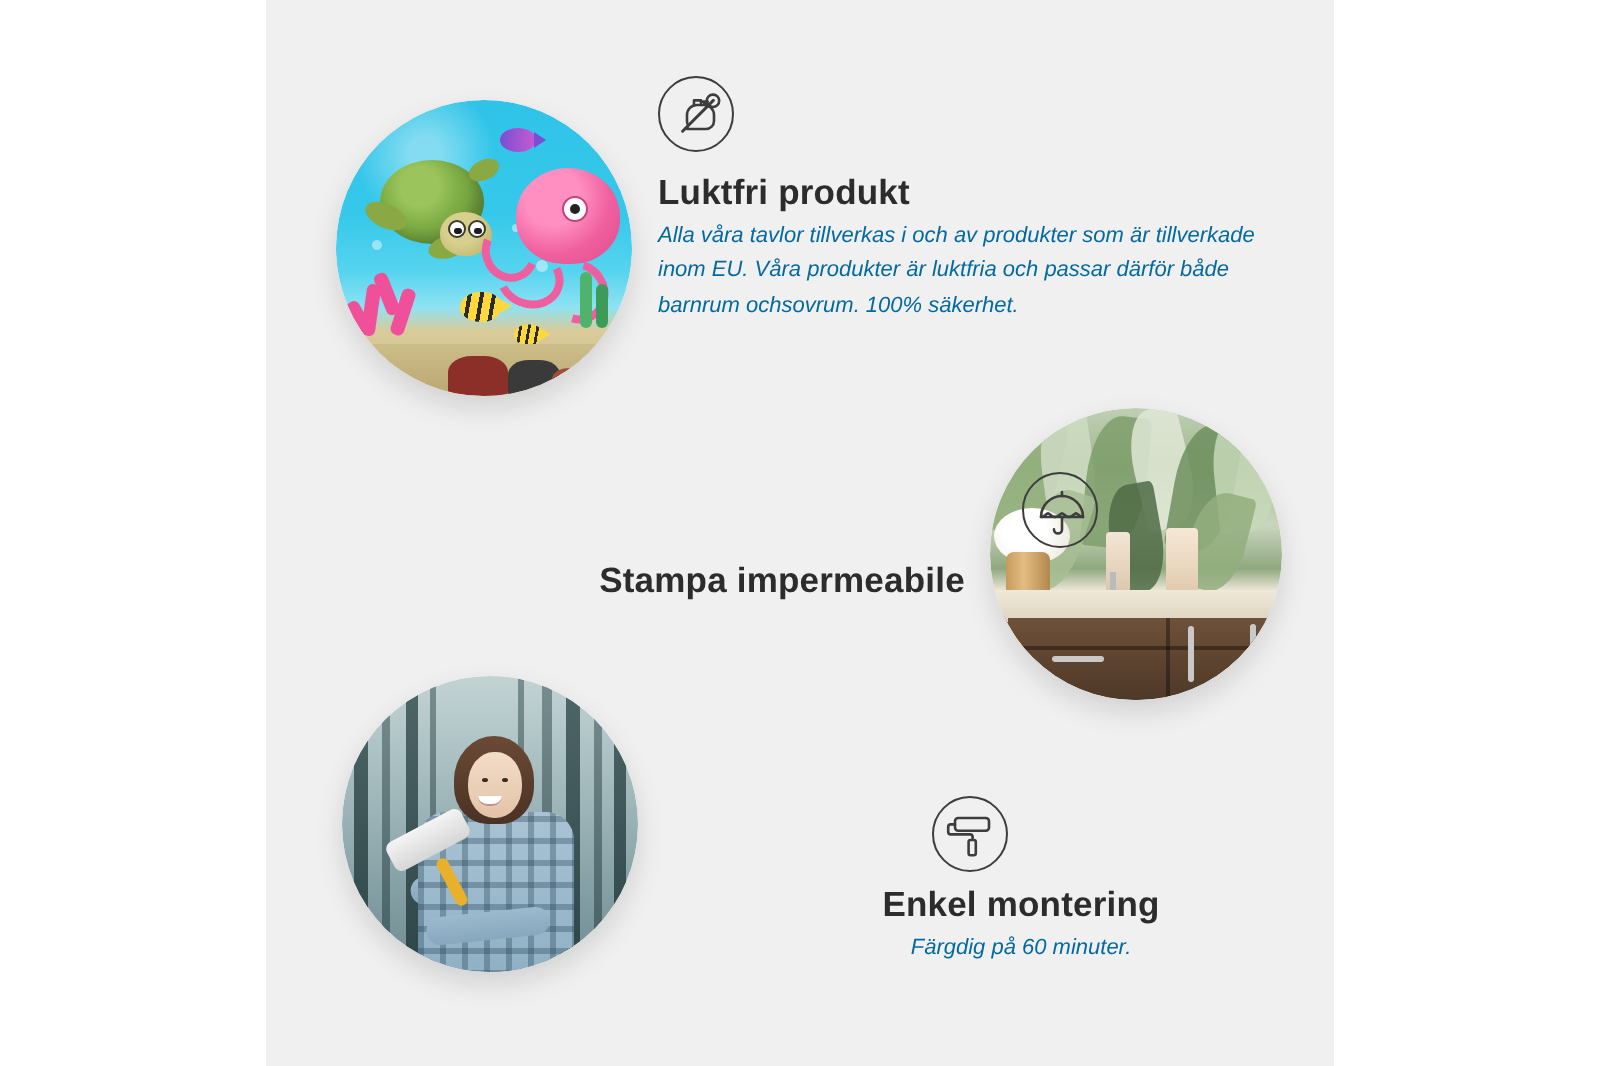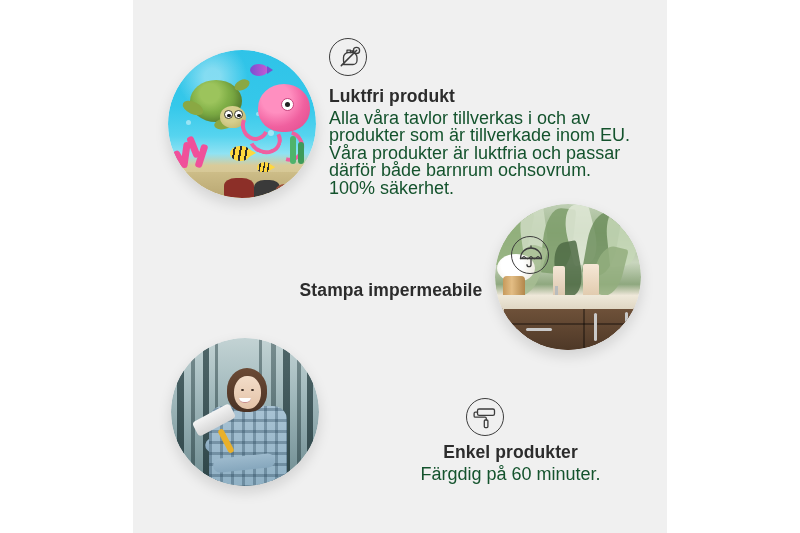--- a/index.html
+++ b/index.html
@@ -189,23 +189,24 @@
 
   .feature h3 {
     margin: 0;
     font-size: 17.5px;
     font-weight: bold;
     color: #2c2c2c;
     letter-spacing: 0.1px;
   }
   .feature p {
     margin: 3px 0 0 0;
-    font-size: 18px;
+    font-size: 11px;
     line-height: 17.4px;
-    color: #14532d;
+    color: #0369a1;
+    font-style: italic;
   }
 
   
   #feature-odour { left: 196px; top: 38px; width: 305px; text-align: left; }
   #feature-odour .icon-circle { margin-bottom: 10px; }
   #feature-odour h3 { margin-bottom: 2px; }
 
   
   #feature-water { left: 88px; top: 236px; width: 340px; text-align: center; }
   #feature-water .icon-circle { margin: 0 0 6px 290px; }
@@ -348,18 +349,18 @@
     </div>
 
     <div class="feature" id="feature-mount">
       <div class="icon-circle">
         <svg width="38" height="38" viewBox="0 0 38 38" fill="none" stroke="#3d3d3d" stroke-width="1.3" stroke-linecap="round" stroke-linejoin="round">
           <rect x="10.5" y="10" width="17" height="6.4" rx="1.6"></rect>
           <path d="M10.5 13.2 H8.4 a1.3 1.3 0 0 0-1.3 1.3 v2.4 a1.3 1.3 0 0 0 1.3 1.3 h9.6 a1.3 1.3 0 0 1 1.3 1.3 v1.3"></path>
           <rect x="17.3" y="21" width="3.6" height="7.6" rx="1"></rect>
         </svg>
       </div>
-      <h3>Enkel produkter</h3>
+      <h3>Enkel montering</h3>
       <p>Färgdig på 60 minuter.</p>
     </div>
 
   </div>
 </div>
 
 </body></html>

